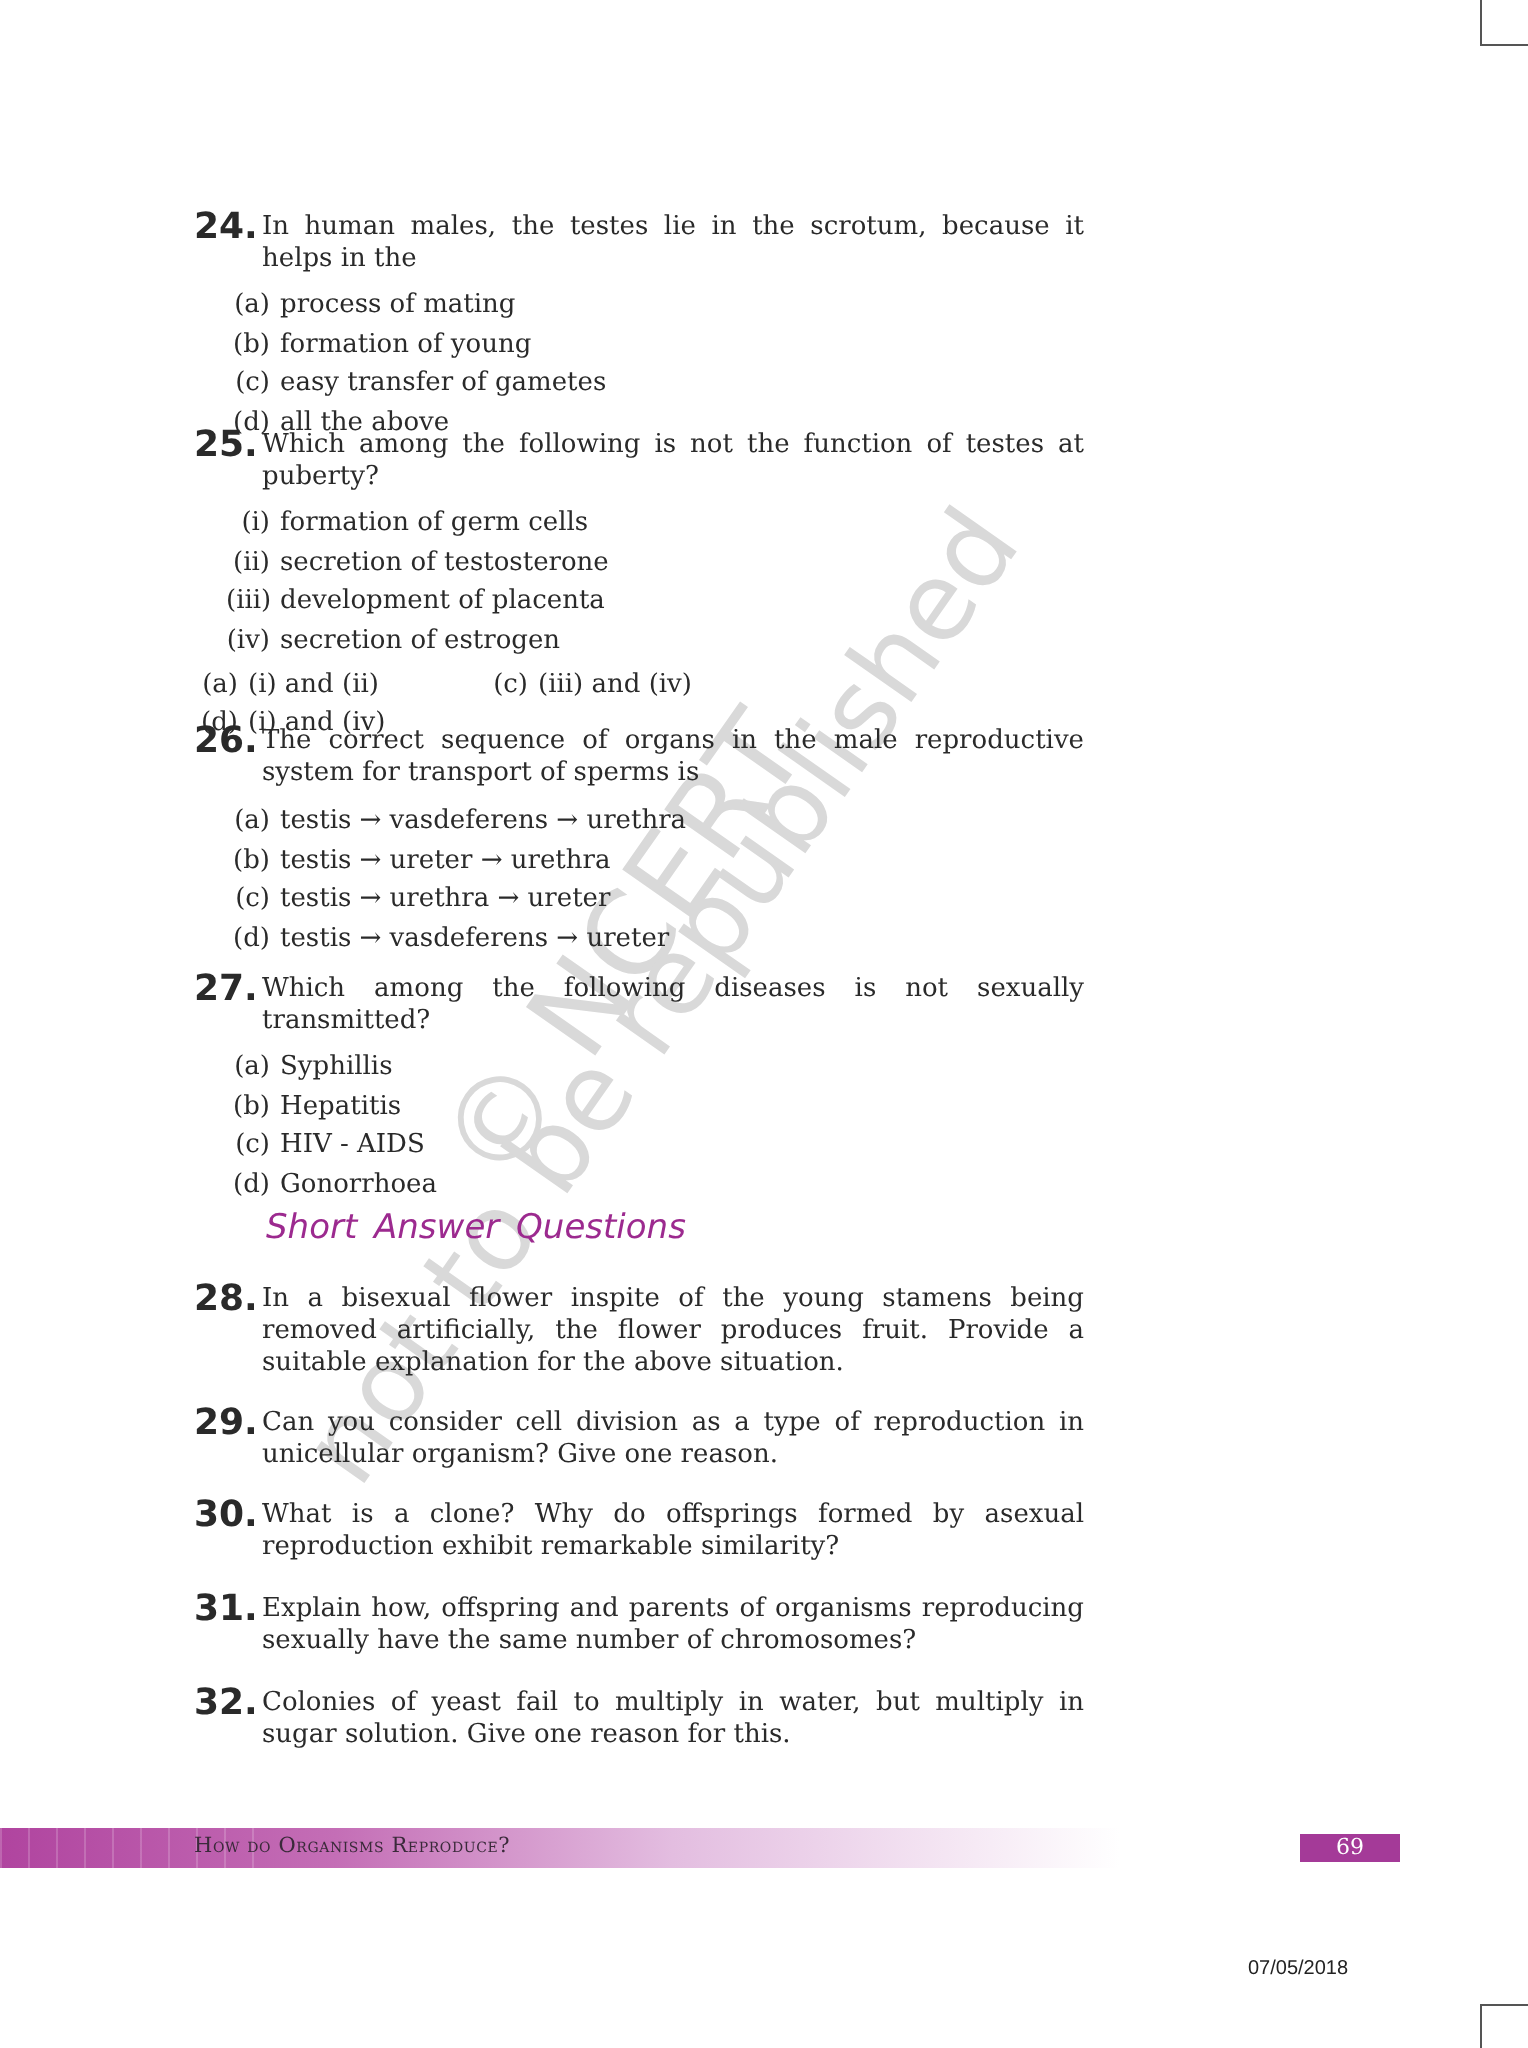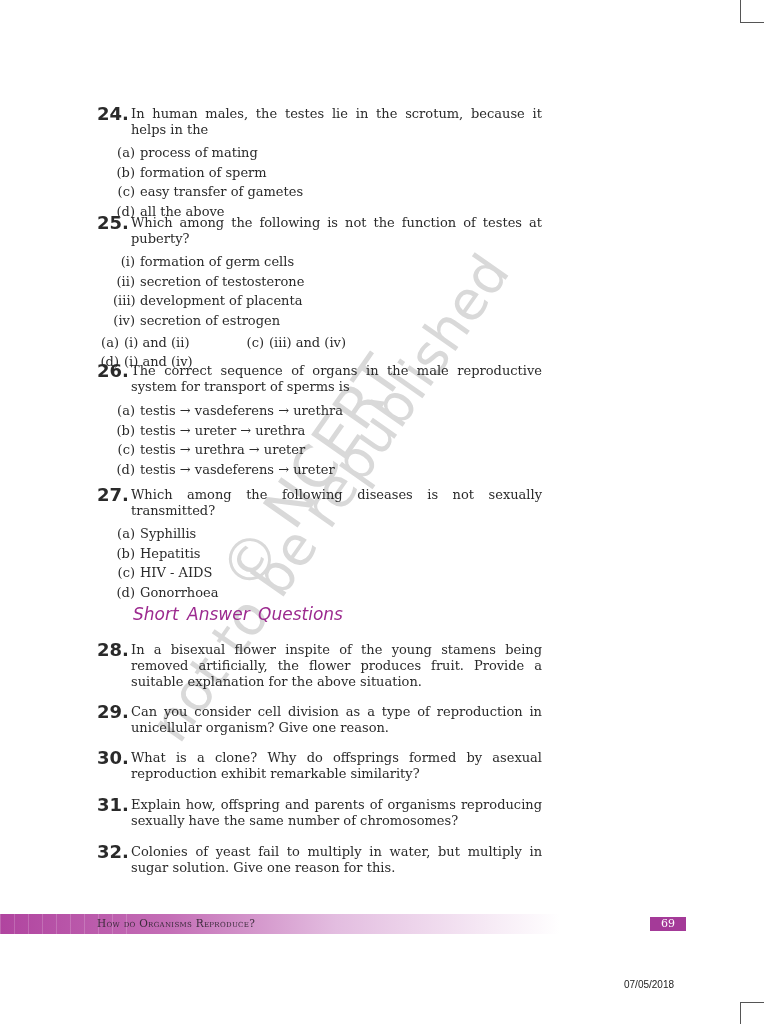--- a/index.html
+++ b/index.html
@@ -33,42 +33,42 @@
   .section-title { position: absolute; left: 133px; top: 604px; font-size: 17px;
     font-style: italic; color: #9c2a8f; font-family: "DejaVu Sans", "Liberation Sans", sans-serif;
     word-spacing: 3px; }
 
   .footer-band { position: absolute; left: 0; top: 914px; width: 560px; height: 20px;
     background: linear-gradient(90deg, #b0449f 0%, #c46eb6 30%, #e3bde0 60%, #ffffff 100%); }
   .footer-band .stripes { position: absolute; left: 0; top: 0; width: 140px; height: 20px;
     background: repeating-linear-gradient(90deg, rgba(255,255,255,0.18) 0 1px, transparent 1px 14px); }
   .footer-title { position: absolute; left: 97px; top: 917px; font-size: 10.5px;
     letter-spacing: 0.3px; color: #3a2a3a; font-variant: small-caps; }
-  .page-num { position: absolute; left: 650px; top: 917px; width: 36px; height: 14px;
+  .page-num { position: absolute; left: 650px; top: 917px; width: 50px; height: 14px;
     background: #a43a98; color: #fff; font-size: 11px; line-height: 14px; text-align: center; }
   .date { position: absolute; left: 624px; top: 979px; font-size: 10px;
     font-family: "Liberation Sans", "DejaVu Sans", sans-serif; color: #222; }
 </style>
 </head>
 <body>
 
 <div class="crop-tr"></div>
 <div class="crop-br"></div>
 
 <div class="watermark wm1">© NCERT</div>
 <div class="watermark wm2">not to be republished</div>
 
 <div class="content">
 
   <div class="q" style="top:106px">
     <span class="qnum">24.</span>
     <div class="qtext" style="margin-bottom:5px">In human males, the testes lie in the scrotum, because it helps in the</div>
     <div class="opts">
       <div class="opt"><span class="lbl">(a)</span><span>process of mating</span></div>
-      <div class="opt"><span class="lbl">(b)</span><span>formation of sperm</span></div>
+      <div class="opt"><span class="lbl">(b)</span><span>formation of young</span></div>
       <div class="opt"><span class="lbl">(c)</span><span>easy transfer of gametes</span></div>
       <div class="opt"><span class="lbl">(d)</span><span>all the above</span></div>
     </div>
   </div>
 
   <div class="q" style="top:215px">
     <span class="qnum">25.</span>
     <div class="qtext" style="margin-bottom:5px">Which among the following is not the function of testes at puberty?</div>
     <div class="opts" style="margin-bottom:4px">
       <div class="opt"><span class="lbl">(i)</span><span>formation of germ cells</span></div>

